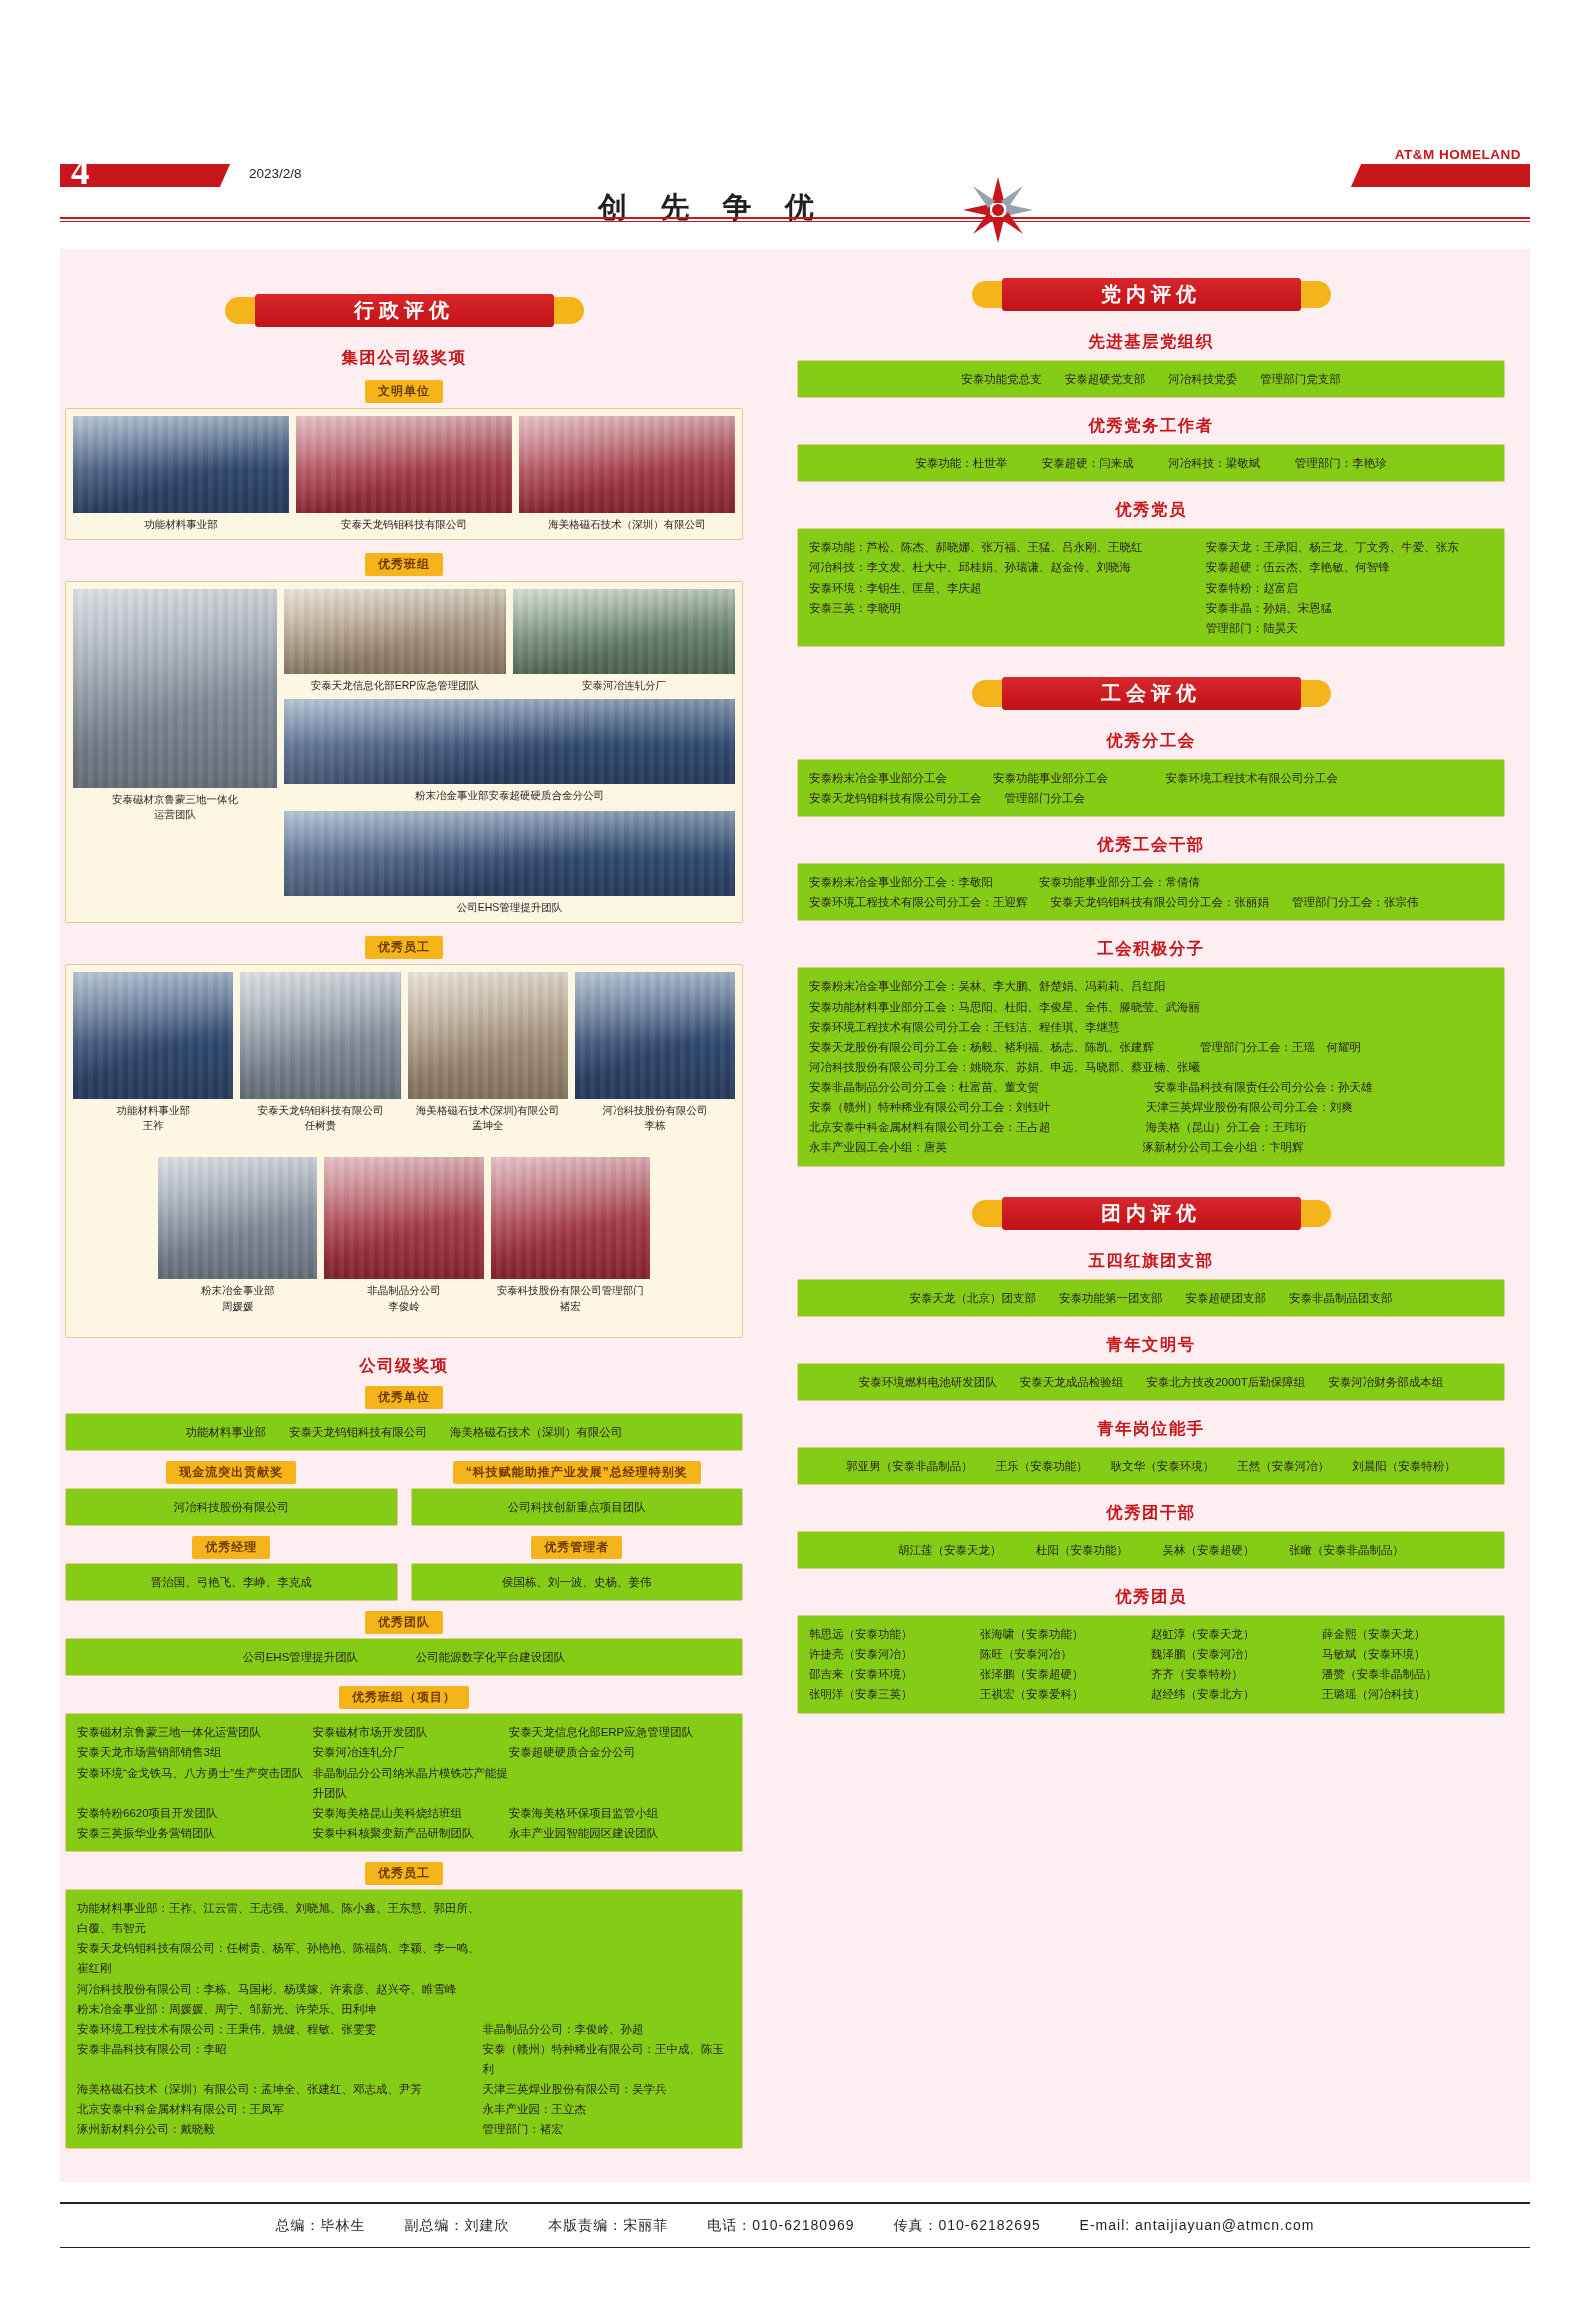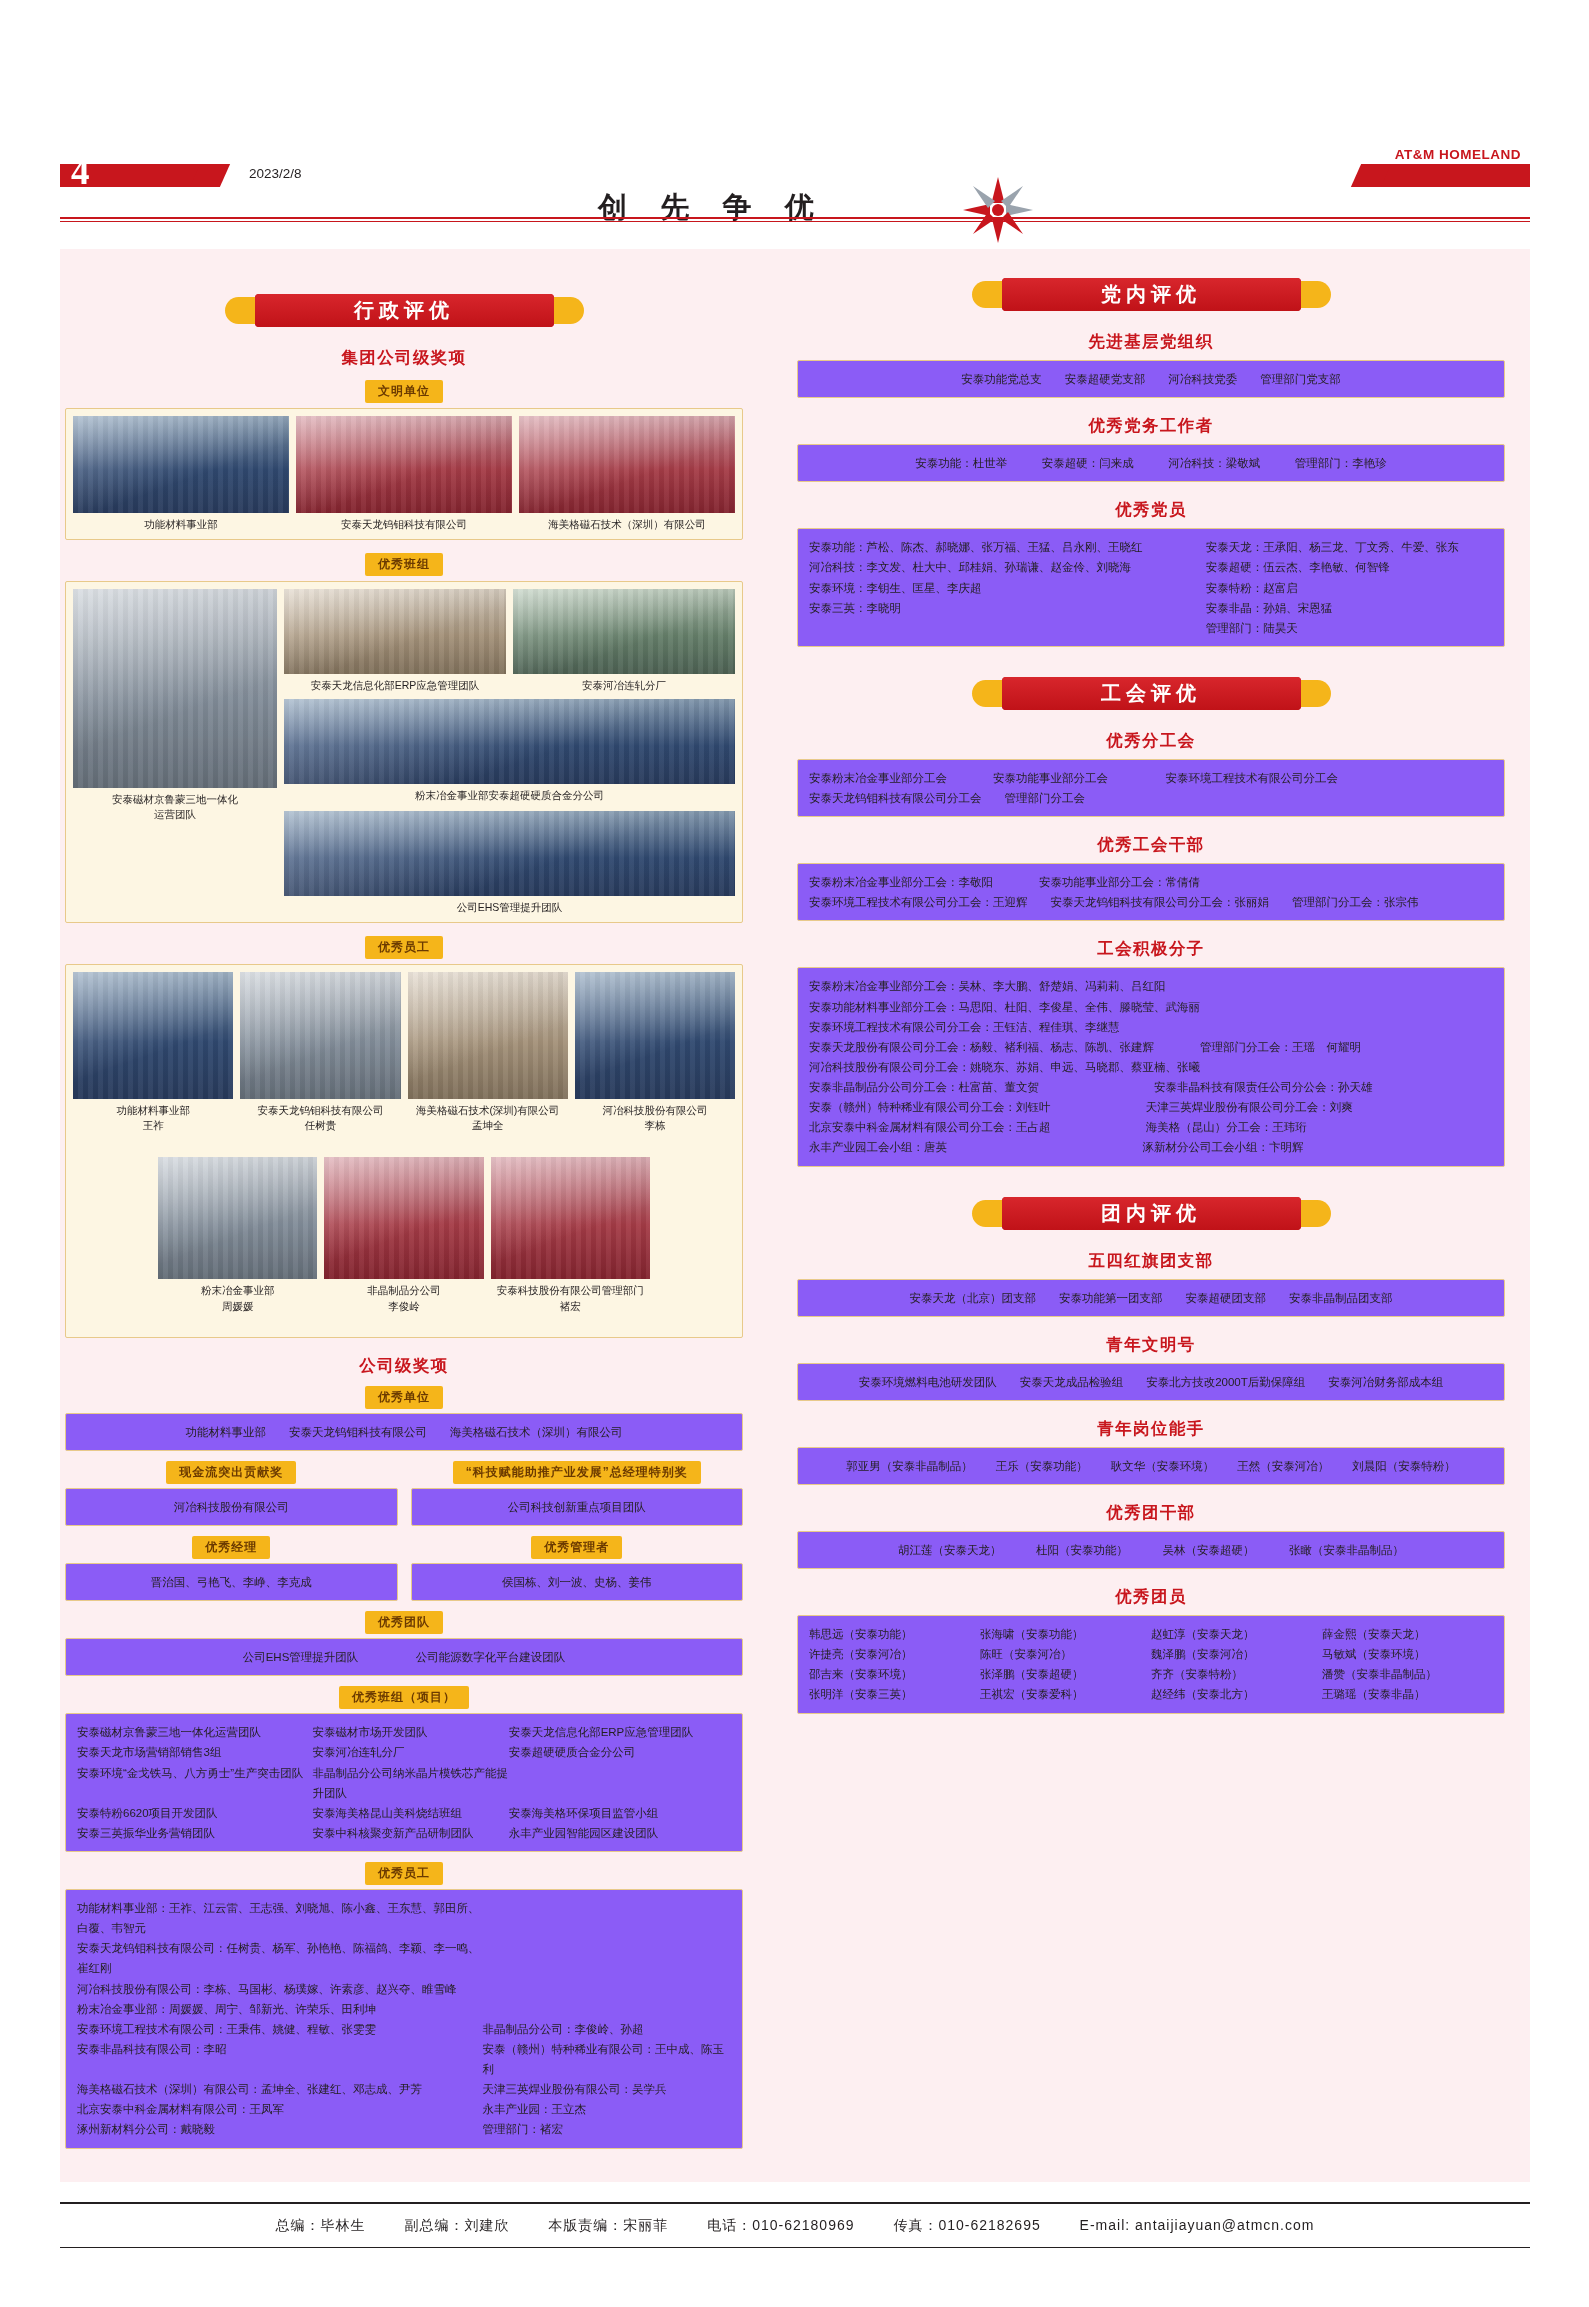--- a/index.html
+++ b/index.html
@@ -123,21 +123,21 @@
   
   .tab-label {
     display:inline-block; background:#f5b51a; color:#6b3a00;
     font-size: 12px; font-weight:bold; padding: 3px 13px;
     border-radius: 2px; letter-spacing: 1px;
   }
   .tab-wrap { text-align:center; }
 
   
   .cream {
-    background:#8b5cf6;
+    background:#84cc16;
     border: 0.7px solid #e8c98a;
     border-radius: 2px;
     padding: 8px 11px;
     font-size: 11.5px;
     line-height: 1.75;
     color:#231f20;
   }
   .cream.center { text-align:center; }
 
   .photo-card {
@@ -526,21 +526,21 @@
       <div class="row">
         <div style="flex:1">邵吉来（安泰环境）</div>
         <div style="flex:1">张泽鹏（安泰超硬）</div>
         <div style="flex:1">齐齐（安泰特粉）</div>
         <div style="flex:1">潘赞（安泰非晶制品）</div>
       </div>
       <div class="row">
         <div style="flex:1">张明洋（安泰三英）</div>
         <div style="flex:1">王祺宏（安泰爱科）</div>
         <div style="flex:1">赵经纬（安泰北方）</div>
-        <div style="flex:1">王璐瑶（安泰非晶）</div>
+        <div style="flex:1">王璐瑶（河冶科技）</div>
       </div>
     </div>
 
   </div>
 
   <div class="footer">
     <div class="f-rule-top"></div>
     <div class="f-text">
       <span>总编：毕林生</span>
       <span>副总编：刘建欣</span>

